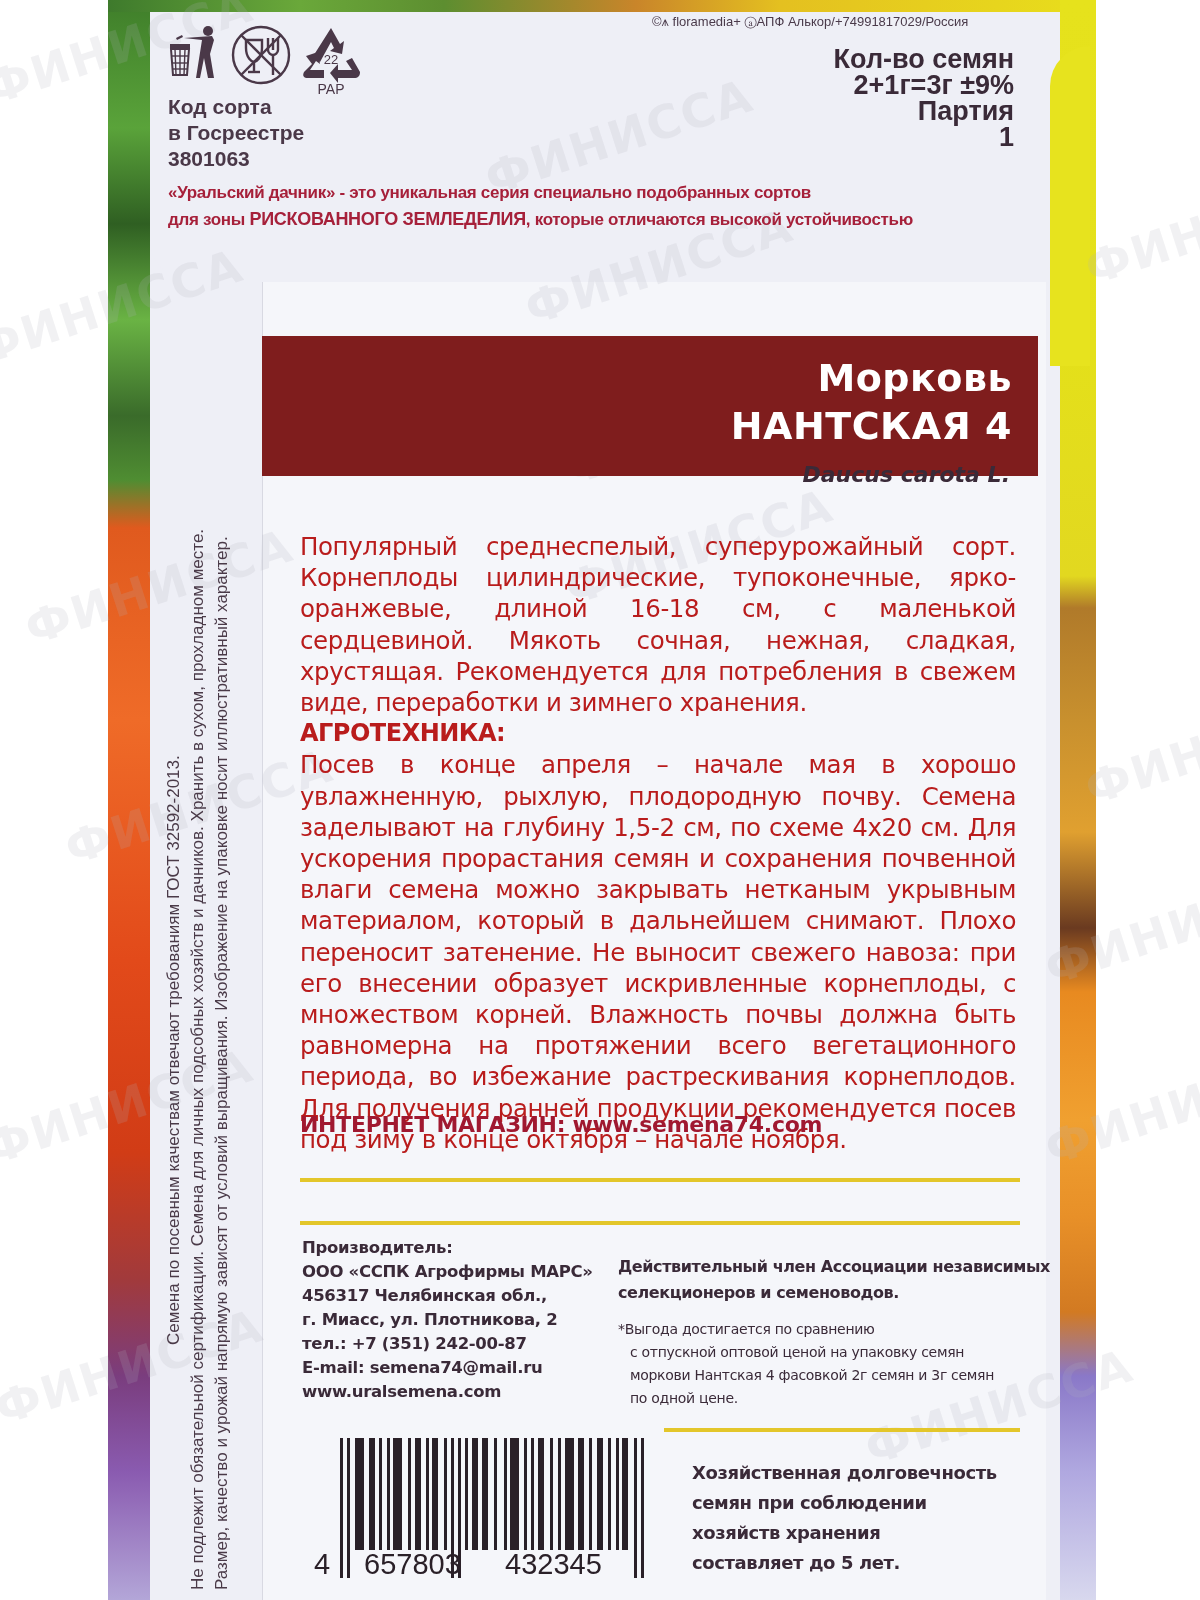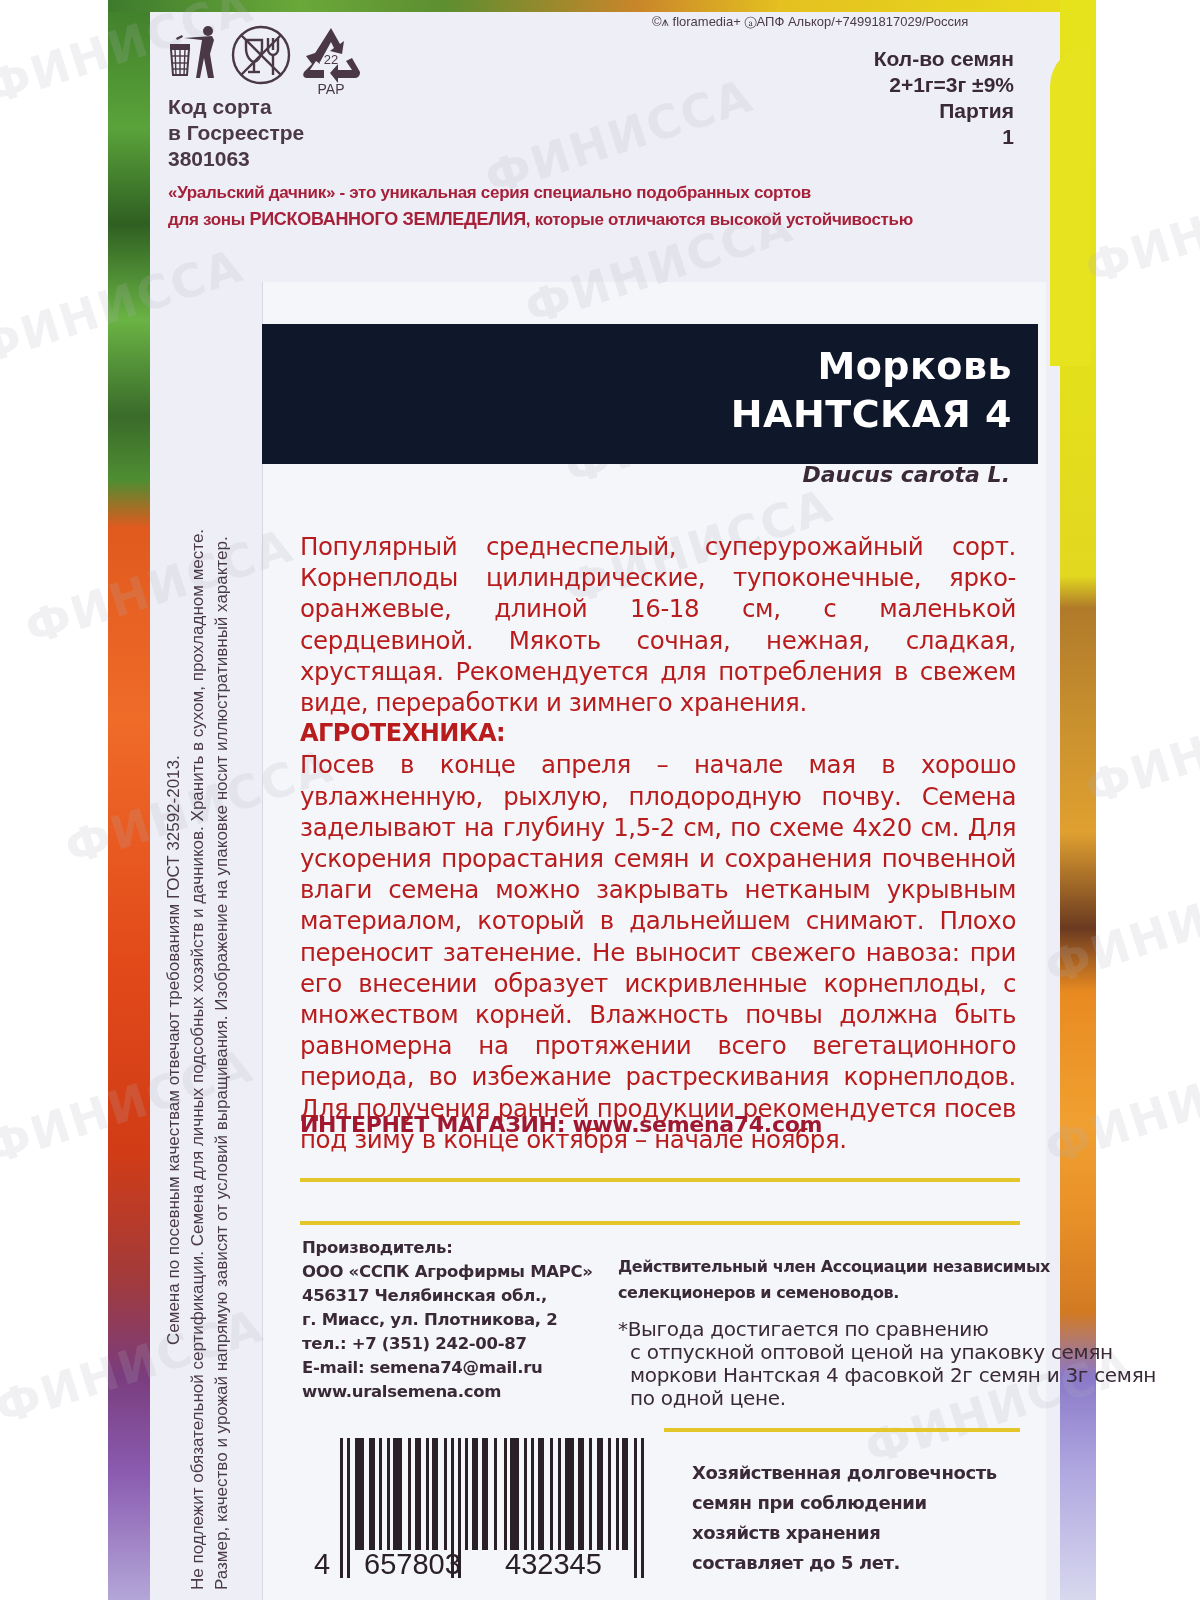--- a/index.html
+++ b/index.html
@@ -60,34 +60,34 @@
     position: absolute; left: 652px; top: 14px; font-size: 13px; color: #4a3a4a;
     font-family: "Liberation Sans", sans-serif;
   }
   .icons-row { position: absolute; left: 168px; top: 24px; display: flex; gap: 6px; align-items: flex-start; }
   .icon svg { display: block; }
   .code-block {
     position: absolute; left: 168px; top: 94px; font-size: 21px; font-weight: bold; line-height: 26px;
     color: #4a3848; font-family: "Liberation Sans", sans-serif;
   }
   .seeds-block {
-    position: absolute; right: 186px; top: 46px; font-size: 21px; font-weight: bold; line-height: 26px;
+    position: absolute; right: 186px; top: 46px; font-size: 27px; font-weight: bold; line-height: 26px;
     color: #3a2a38; text-align: right; font-family: "Liberation Sans", sans-serif;
   }
   .series-text {
     position: absolute; left: 168px; top: 180px; width: 830px; text-align: left;
     font-size: 17px; font-weight: bold; line-height: 26px; color: #a6203a;
     font-family: "Liberation Sans", sans-serif; letter-spacing: -0.3px;
   }
   .series-text .em { font-size: 18px; }
 
   
   .title-band {
-    position: absolute; left: 262px; top: 324px; width: 776px; height: 140px;
-    background: #0f172a;
+    position: absolute; left: 262px; top: 336px; width: 776px; height: 140px;
+    background: #7f1d1d;
   }
   .title-line1, .title-line2 {
     position: absolute; right: 26px; color: #ffffff; font-weight: bold;
     font-family: "DejaVu Sans", sans-serif; font-size: 38px; letter-spacing: 0.5px;
   }
   .title-line1 { top: 20px; }
   .title-line2 { top: 68px; }
   .latin-name {
     position: absolute; right: 190px; top: 462px; font-size: 22px; font-weight: bold;
     color: #3a2a38; font-family: "DejaVu Sans", sans-serif; font-style: italic;
@@ -120,21 +120,21 @@
   .producer {
     position: absolute; left: 302px; top: 1236px; font-size: 16.5px; font-weight: bold;
     line-height: 24px; color: #3a2a38; font-family: "DejaVu Sans", sans-serif; letter-spacing: -0.3px;
   }
   .assoc {
     position: absolute; left: 618px; top: 1254px; font-size: 16px; font-weight: bold;
     line-height: 26px; color: #3a2a38; font-family: "DejaVu Sans", sans-serif; letter-spacing: -0.4px;
     white-space: nowrap;
   }
   .footnote {
-    position: absolute; left: 618px; top: 1318px; font-size: 20px; line-height: 23px;
+    position: absolute; left: 618px; top: 1318px; font-size: 14px; line-height: 23px;
     color: #3a2a38; font-family: "DejaVu Sans", sans-serif; letter-spacing: -0.3px;
   }
   .footnote .indent { padding-left: 12px; display: block; }
 
   .shelf-line {
     position: absolute; left: 664px; top: 1428px; width: 356px; height: 4px; background: #e3c62a;
   }
   .shelf-life {
     position: absolute; left: 692px; top: 1458px; font-size: 18px; font-weight: bold;
     line-height: 30px; color: #3a2a38; font-family: "DejaVu Sans", sans-serif; letter-spacing: -0.4px;

